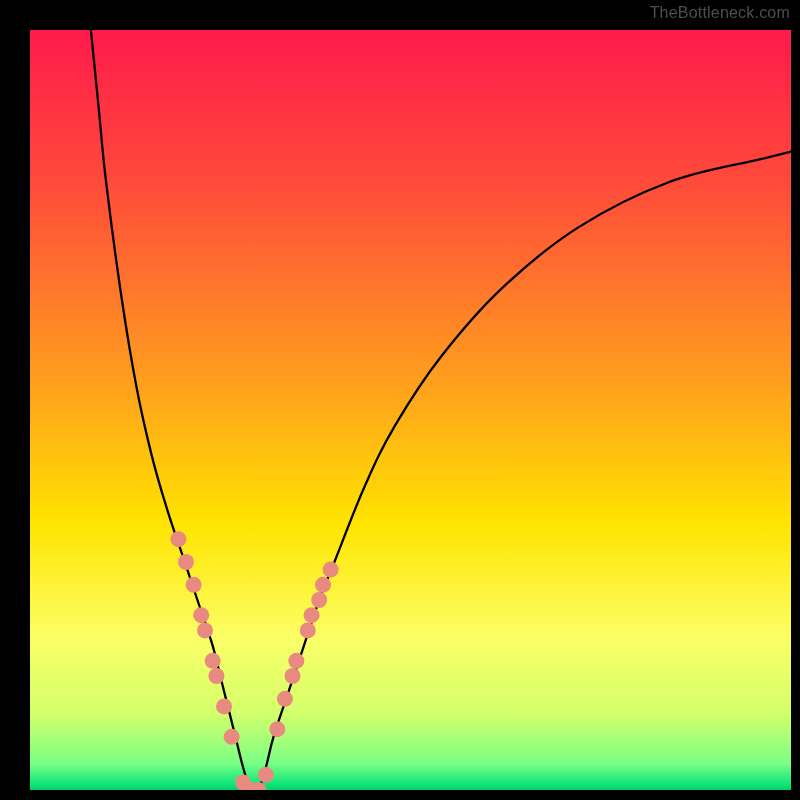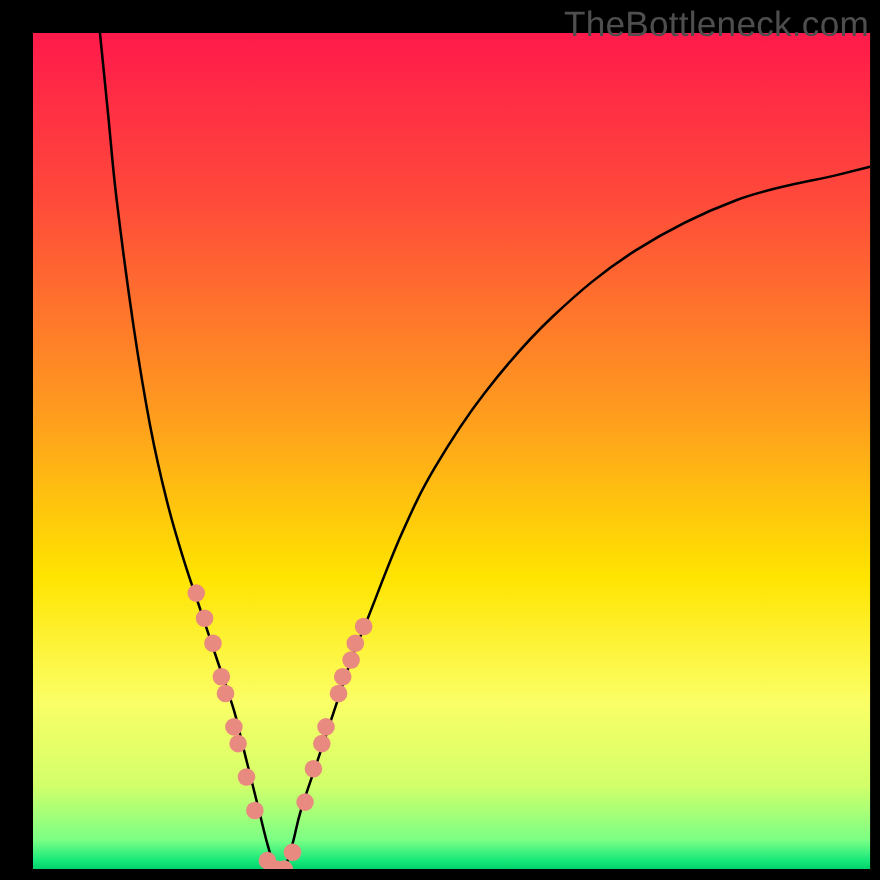--- a/index.html
+++ b/index.html
@@ -21,21 +21,21 @@
   }
   .plot {
     position: absolute;
     display: block;
   }
   .watermark {
     position: absolute;
     top: 4px;
     right: 10px;
     color: #4e4e4e;
-    font-size: 32px;
+    font-size: 16px;
     font-weight: 400;
     letter-spacing: 0.2px;
     user-select: none;
   }
 </style>
 </head>
 <body>
 
 <div class="frame">
   <svg class="plot" id="plot" width="800" height="800">

